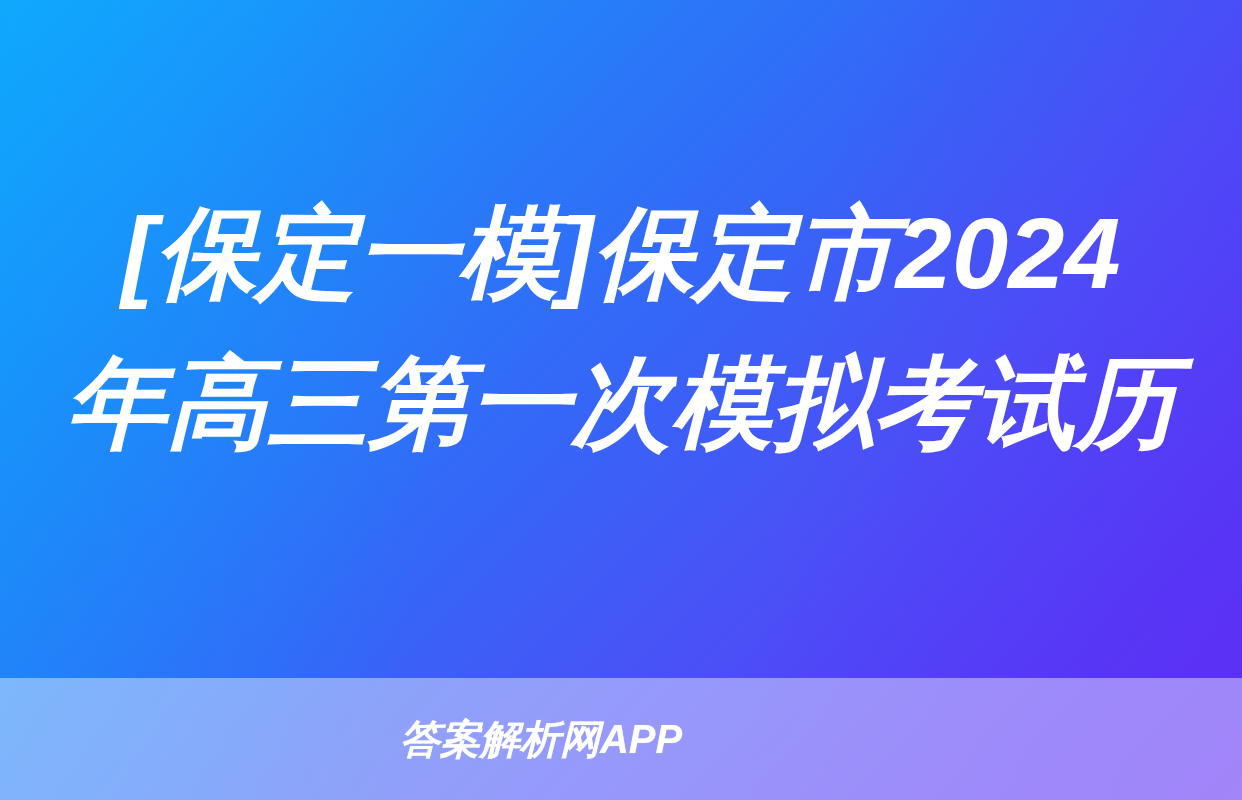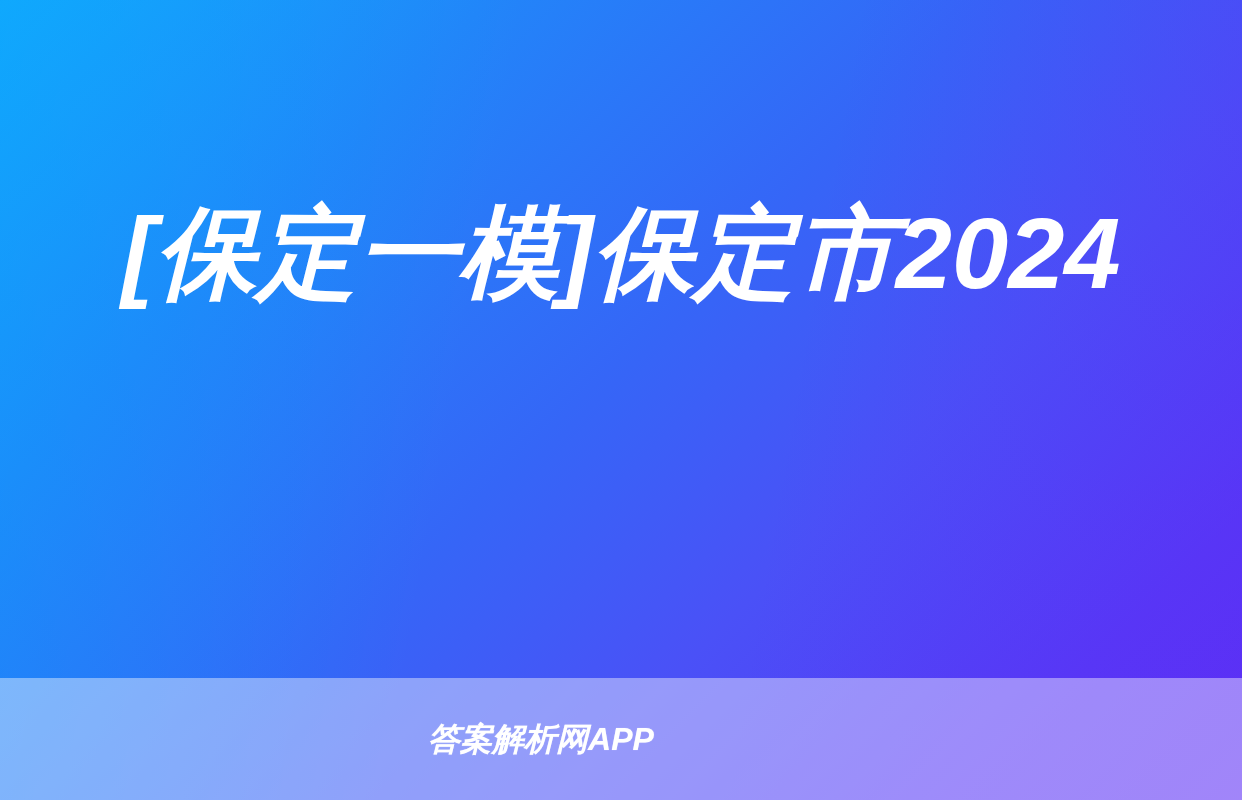--- a/index.html
+++ b/index.html
@@ -72,37 +72,38 @@
     height: 122px;
     z-index: 3;
     background: rgba(255, 255, 255, 0.42);
     display: flex;
     align-items: center;
     justify-content: center;
   }
 
   .footer-text {
     color: #ffffff;
-    font-size: 32px;
+    font-size: 40px;
     line-height: 1;
     font-weight: 700;
     font-style: italic;
     letter-spacing: 0px;
     white-space: nowrap;
     
     margin-right: 160px;
     text-shadow: 0 0 1px rgba(255, 255, 255, 0.55);
   }
 </style>
 </head>
 <body>
 
 <div id="banner">
 
   <div class="title-block">
     <span class="title-line">[保定一模]保定市2024</span>
+    <span class="title-line">年高三第一次模拟考试历</span>
   </div>
 
   <div class="footer-band">
     <span class="footer-text">答案解析网APP</span>
   </div>
 
 </div>
 
 </body></html>

